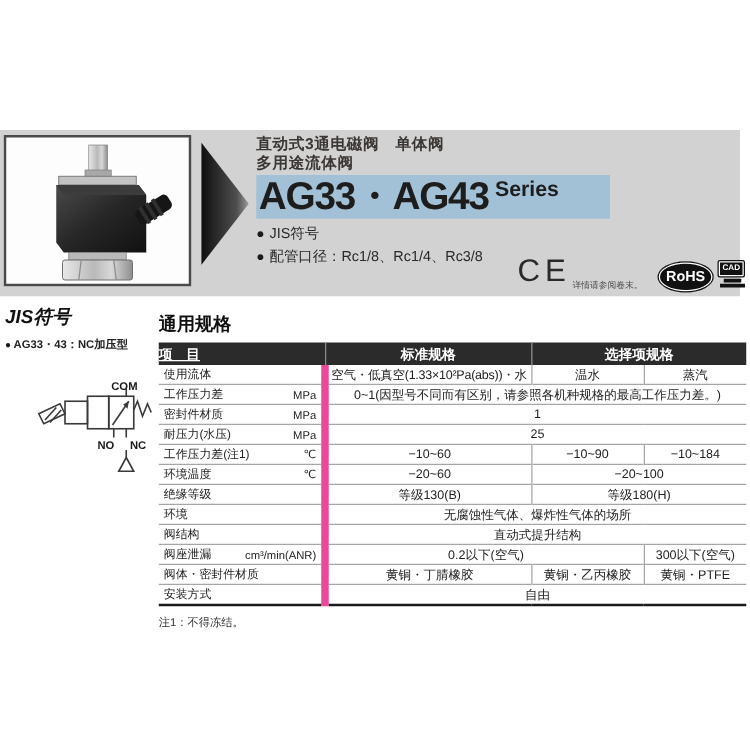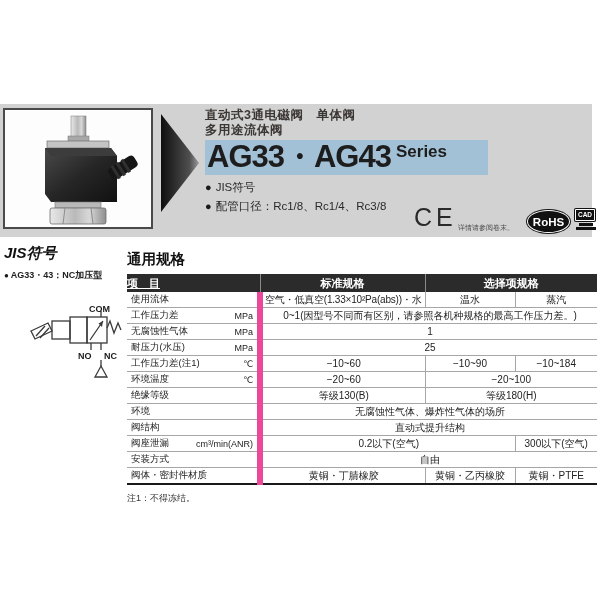--- a/index.html
+++ b/index.html
@@ -211,21 +211,21 @@
               <span class="cellwrap">
                 <span class="lbl">工作压力差</span>
                 <span class="unit">MPa</span>
               </span>
             </td>
         <td colspan="3">0~1(因型号不同而有区别，请参照各机种规格的最高工作压力差。)</td>
       </tr>
       <tr>
         <td class="c-item">
               <span class="cellwrap">
-                <span class="lbl">无腐蚀性气体</span>
+                <span class="lbl">密封件材质</span>
                 <span class="unit">MPa</span>
               </span>
             </td>
         <td colspan="3">1</td>
       </tr>
       <tr>
         <td class="c-item">
               <span class="cellwrap">
                 <span class="lbl">耐压力(水压)</span>
                 <span class="unit">MPa</span>
@@ -288,35 +288,35 @@
                 <span class="lbl">阀座泄漏</span>
                 <span class="unit">cm³/min(ANR)</span>
               </span>
             </td>
         <td colspan="2">0.2以下(空气)</td>
         <td class="vline">300以下(空气)</td>
       </tr>
       <tr>
         <td class="c-item">
               <span class="cellwrap">
-                <span class="lbl">安装方式</span>
-                <span class="unit"></span>
-              </span>
-            </td>
-        <td colspan="3">自由</td>
-      </tr>
-      <tr>
-        <td class="c-item">
-              <span class="cellwrap">
                 <span class="lbl">阀体・密封件材质</span>
                 <span class="unit"></span>
               </span>
             </td>
         <td>黄铜・丁腈橡胶</td>
         <td class="vline">黄铜・乙丙橡胶</td>
         <td class="vline">黄铜・PTFE</td>
+      </tr>
+      <tr>
+        <td class="c-item">
+              <span class="cellwrap">
+                <span class="lbl">安装方式</span>
+                <span class="unit"></span>
+              </span>
+            </td>
+        <td colspan="3">自由</td>
       </tr>
     </tbody>
       </table>
     <div class="note">注1：不得冻结。</div>
   </div>
 
 </div>
 
 </body></html>

